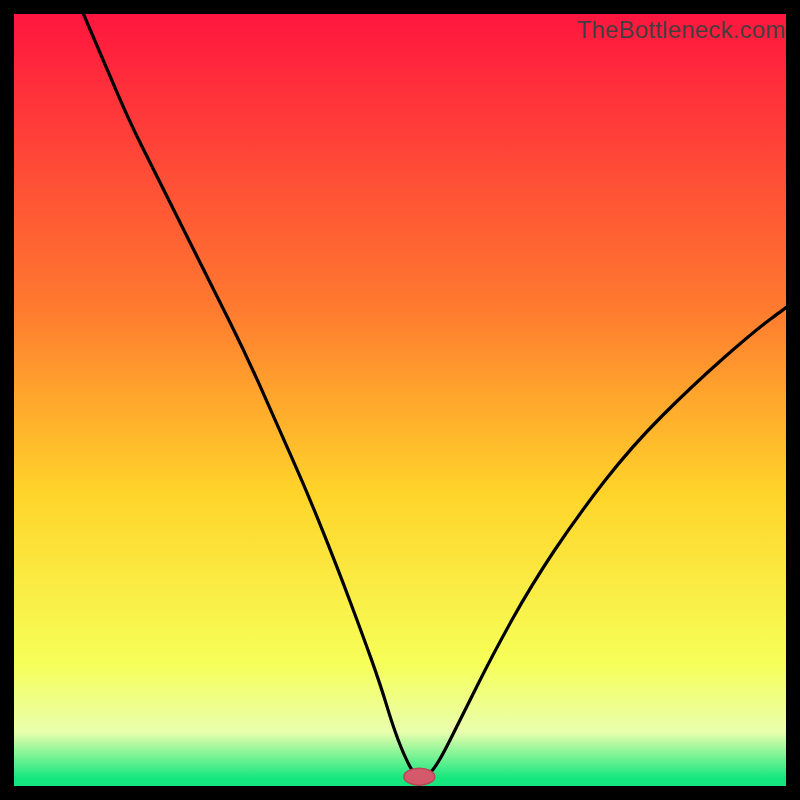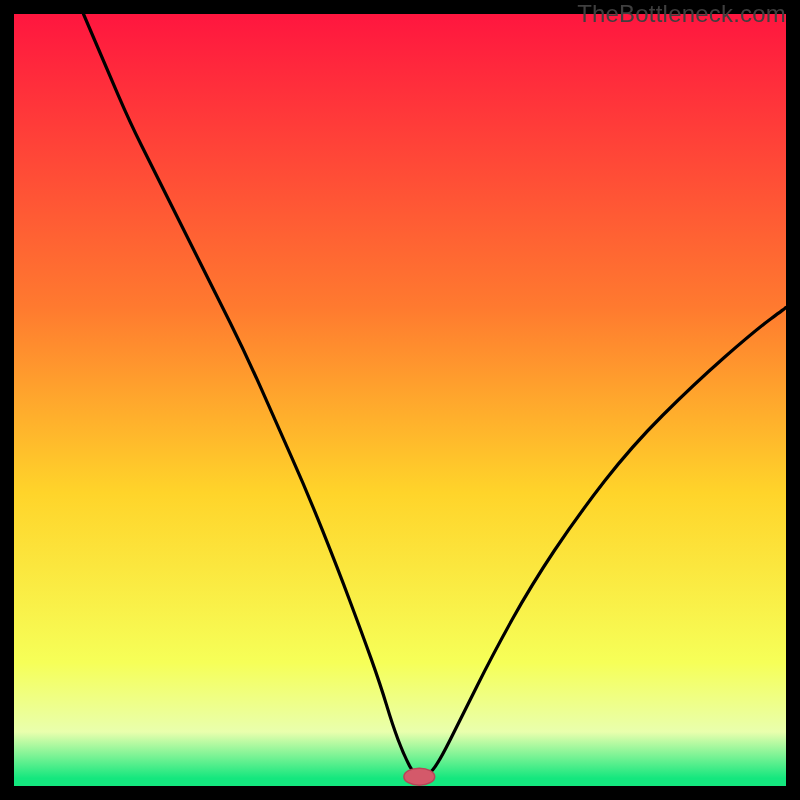--- a/index.html
+++ b/index.html
@@ -20,21 +20,21 @@
   .plot {
     position: absolute;
     left: 14px;
     top: 14px;
     width: 772px;
     height: 772px;
     overflow: hidden;
   }
   .watermark {
     position: absolute;
-    top: 0px;
+    top: 16px;
     right: 14px;
     font-size: 24px;
     font-weight: 500;
     color: #3f3f3f;
     letter-spacing: 0.2px;
     z-index: 5;
   }
   svg { display: block; }
 </style>
 </head>

